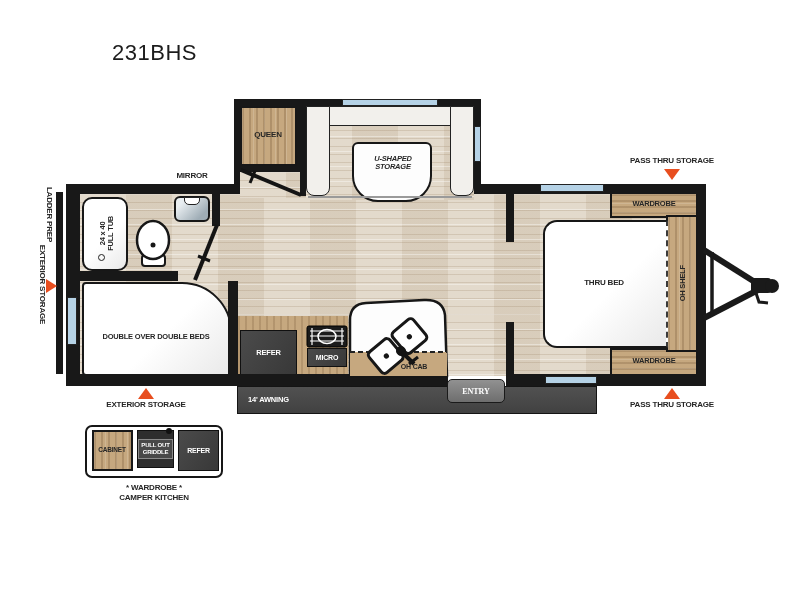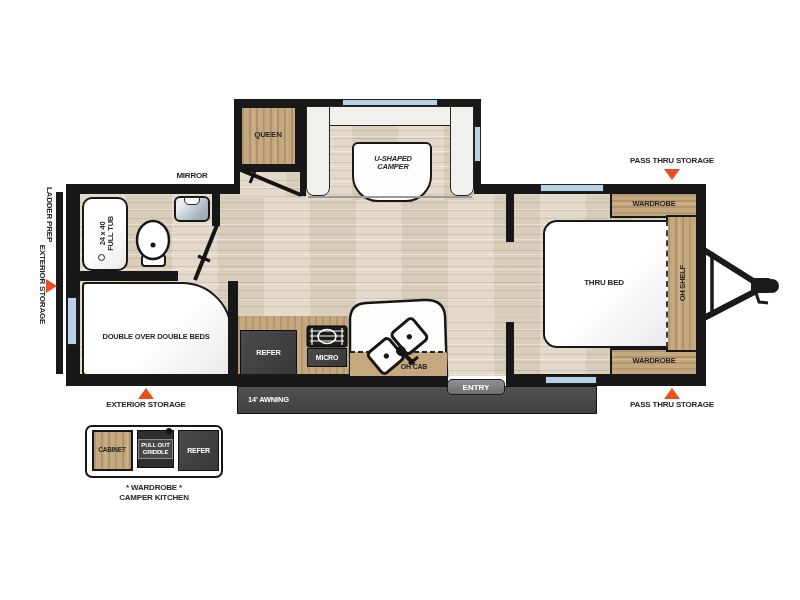--- a/index.html
+++ b/index.html
@@ -45,20 +45,21 @@
     justify-content:center;font-weight:bold;font-size:8px;}
   .inset-outer{position:absolute;z-index:2;background:#fff;border:2px solid #171717;border-radius:7px;}
   .title{position:absolute;z-index:7;font-size:22px;color:#1c1c1c;font-weight:normal;letter-spacing:.5px;}
   .two-line span{display:block;text-align:center;}
 </style>
 </head>
 <body>
 
 <div id="canvas">
 
+  <div class="title" style="left:112px;top:40px;">231BHS</div>
 
   <div class="floor" style="left:80px;top:194px;width:618px;height:182px;"></div>
   <div class="floor" style="left:240px;top:172px;width:66px;height:26px;"></div>
   <div class="floor" style="left:306px;top:106px;width:168px;height:94px;"></div>
 
   <div class="wall" style="left:66px;top:184px;width:174px;height:10px;"></div>
   <div class="wall" style="left:474px;top:184px;width:232px;height:10px;"></div>
   <div class="wall" style="left:66px;top:184px;width:14px;height:202px;"></div>
   <div class="wall" style="left:698px;top:184px;width:8px;height:202px;"></div>
   <div class="wall" style="left:66px;top:374px;width:382px;height:12px;"></div>
@@ -98,21 +99,21 @@
 
   <div class="wood-v" style="left:240px;top:106px;width:57px;height:60px;"></div>
   <div class="lbl ctr" style="left:268px;top:131px;">QUEEN</div>
 
   <div class="bench" style="left:306px;top:106px;width:168px;height:20px;"></div>
   <div class="bench" style="left:306px;top:106px;width:24px;height:90px;border-radius:0 0 8px 8px;"></div>
   <div class="bench" style="left:450px;top:106px;width:24px;height:90px;border-radius:0 0 8px 8px;"></div>
   <div class="white-fix" style="left:352px;top:142px;width:80px;height:60px;border-radius:6px 6px 26px 26px;background:#fdfdfd;"></div>
   <div class="lbl ctr two-line" style="left:393px;top:155px;font-size:7.5px;font-style:italic;">
     <span>U-SHAPED</span>
-      <span>CAMPER</span>
+      <span>STORAGE</span>
   </div>
 
   <div class="white-fix" style="left:82px;top:282px;width:150px;height:94px;border-radius:4px 50px 4px 4px;"></div>
   <div class="lbl ctr" style="left:156px;top:333px;font-size:7.5px;">DOUBLE OVER DOUBLE BEDS</div>
 
   <div class="wood-plain" style="left:238px;top:316px;width:110px;height:60px;z-index:2;"></div>
   <div class="dark-box" style="left:240px;top:330px;width:57px;height:46px;">
     <span class="lbl white" style="position:static;font-size:7.5px;">REFER</span>
   </div>
   <div class="dark-box" style="left:307px;top:348px;width:40px;height:19px;">
@@ -123,21 +124,21 @@
   <div class="lbl ctr" style="left:654px;top:200px;font-size:7.5px;">WARDROBE</div>
   <div class="wood-h" style="left:610px;top:348px;width:88px;height:28px;"></div>
   <div class="lbl ctr" style="left:654px;top:357px;font-size:7.5px;">WARDROBE</div>
   <div class="wood-v" style="left:666px;top:215px;width:32px;height:137px;"></div>
   <div class="lbl rotm90" style="left:659px;top:279px;width:48px;text-align:center;font-size:7.5px;">OH SHELF</div>
   <div class="white-fix" style="left:543px;top:220px;width:125px;height:128px;border-radius:14px 0 0 14px;border-right:2.5px dashed #3a3a3a;"></div>
   <div class="lbl ctr" style="left:604px;top:279px;">THRU BED</div>
 
   <div class="awning" style="left:237px;top:386px;width:360px;height:28px;"></div>
   <div class="lbl white" style="left:248px;top:396px;font-size:7.5px;">14' AWNING</div>
-  <div class="entry-tag" style="left:447px;top:379px;width:58px;height:16px;">
+  <div class="entry-tag" style="left:447px;top:379px;width:58px;height:24px;font-family:Liberation Serif, serif;">
     <span>ENTRY</span>
   </div>
 
   <svg id="overlay" width="800" height="600" viewBox="0 0 800 600">
 
     <line x1="308" y1="197" x2="472" y2="197" stroke="#9a9a9a" stroke-width="2"></line>
 
     <g stroke="#141414">
       <line x1="241" y1="170" x2="301" y2="195" stroke-width="4"></line>
       <line x1="255" y1="171" x2="250" y2="183" stroke-width="3"></line>

